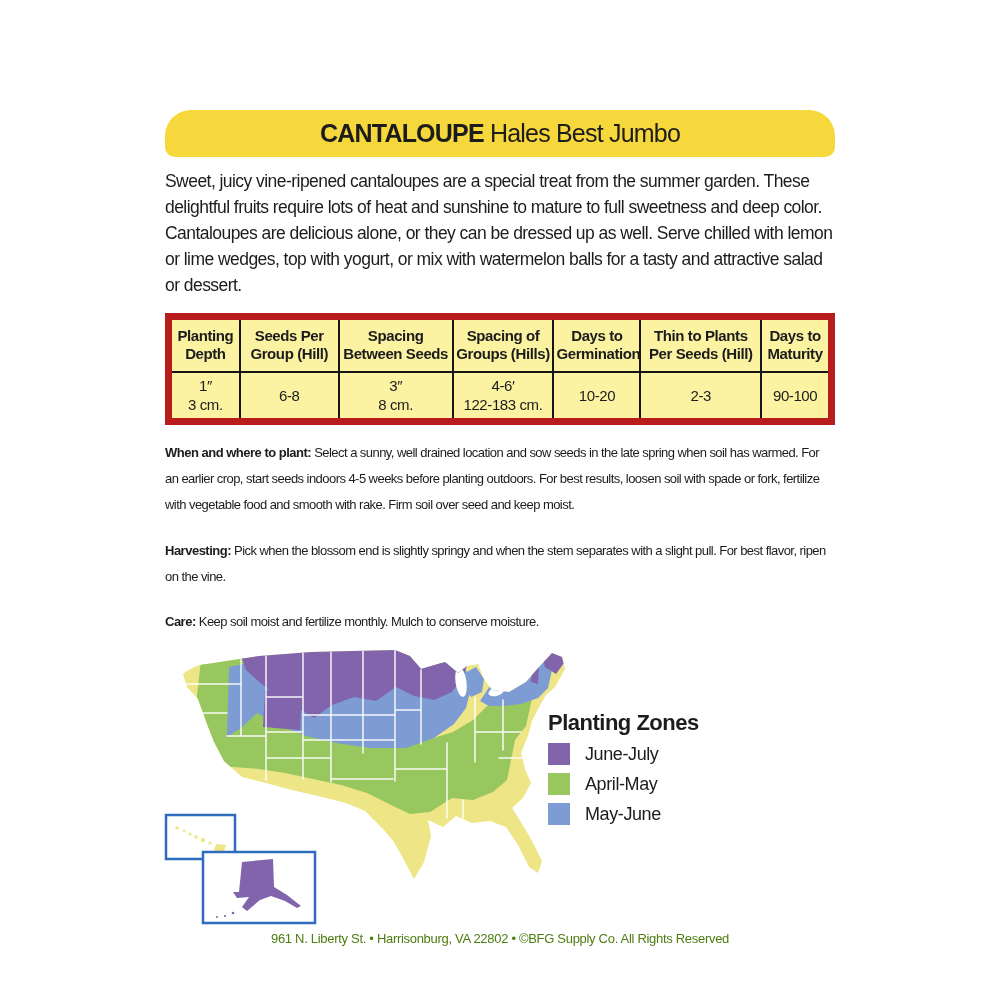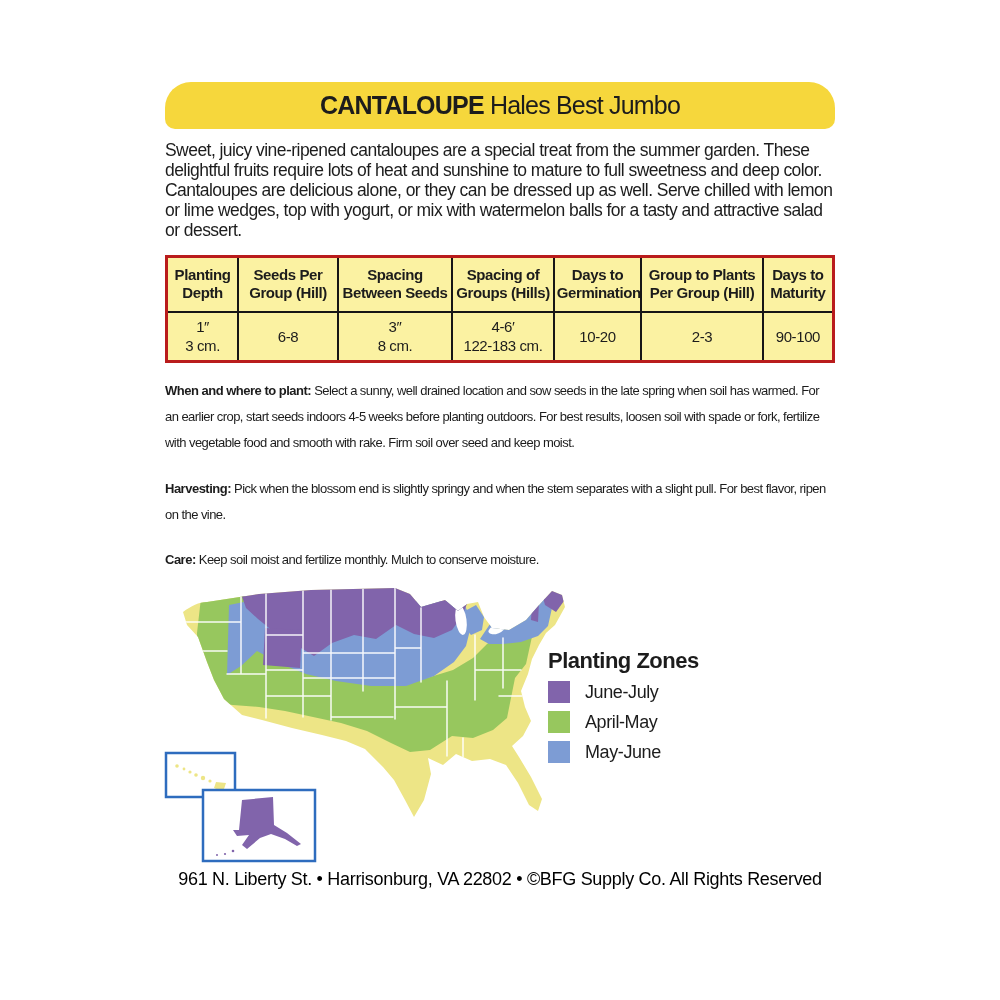--- a/index.html
+++ b/index.html
@@ -1,41 +1,41 @@
 <!DOCTYPE html>
 <html style="--c-purple: #8164ab; --c-blue: #7d9cd4; --c-green: #97c75e; --c-yellow: #ede586; --c-bar: #f6d73c; --c-tbg: #fbf2a2; --c-inset: #2e6cbe;"><head>
 <meta charset="utf-8">
 <style>
   * { margin:0; padding:0; box-sizing:border-box; }
   html,body { background:#ffffff; }
   body {
     width:1000px; height:1000px; position:relative; overflow:hidden;
     font-family:"Liberation Sans", sans-serif; color:#1c1c1c;
   }
-  .page { width:670px; margin:12px auto; padding-top:70px; }
+  .page { width:670px; margin:0 auto; padding-top:110px; }
 
   
   .titlebar {
     background:var(--c-bar,#f6d73c);
     height:47px; line-height:47px; text-align:center;
     border-radius:26px 26px 10px 10px;
     font-size:25px; letter-spacing:-0.8px; white-space:nowrap;
   }
   .titlebar .tb { font-weight:bold; }
 
   
   .desc {
-    margin-top:11px; font-size:17.5px; line-height:20px; letter-spacing:-0.55px;
+    margin-top:11px; font-size:17.5px; line-height:26px; letter-spacing:-0.55px;
   }
 
   
   .ptable {
     width:670px; margin-top:15px; border-collapse:collapse; table-layout:fixed;
     background:var(--c-tbg,#fbf2a2);
-    border:3px solid #b91c1c;
+    border:7px solid #b91c1c;
   }
   .ptable th, .ptable td {
     border:2px solid #161616; text-align:center; vertical-align:middle;
     letter-spacing:-0.4px;
   }
   .ptable th { font-size:15px; font-weight:bold; line-height:1.2; height:55px; padding:4px 2px; }
   .ptable td { font-size:15px; line-height:1.3; height:50px; padding:3px 2px; }
 
   
   .sec { font-size:13px; line-height:26px; letter-spacing:-0.55px; }
@@ -59,21 +59,21 @@
   .lrow { display:flex; align-items:center; margin-bottom:8px; }
   .sw { width:22px; height:22px; margin-right:15px; flex:0 0 22px; }
   .sw0 { background:var(--c-purple,#8164ab); }
   .sw1 { background:var(--c-blue,#7d9cd4); }
   .sw2 { background:var(--c-green,#97c75e); }
   .sw3 { background:var(--c-yellow,#ede586); }
   .llabel { font-size:18px; letter-spacing:-0.4px; line-height:22px; }
 
   
   .footer {
-    margin-top:6px; text-align:center; font-size:18px; letter-spacing:-0.3px; color:#000000;
+    margin-top:6px; text-align:center; font-size:13px; letter-spacing:-0.3px; color:#4d7c0f;
   }
 </style>
 </head>
 <body>
 
 <div class="page">
 
   <div class="titlebar">
     <span class="tb">CANTALOUPE</span>
     <span class="tn">Hales Best Jumbo</span>
@@ -91,21 +91,21 @@
         <col style="width:18.21%">
       <col style="width:10.6%">
     </colgroup>
     <thead>
       <tr>
         <th>Planting Depth</th>
         <th>Seeds Per Group (Hill)</th>
         <th>Spacing Between Seeds</th>
         <th>Spacing of Groups (Hills)</th>
         <th>Days to Germination</th>
-        <th>Group to Plants Per Group (Hill)</th>
+        <th>Thin to Plants Per Seeds (Hill)</th>
         <th>Days to Maturity</th>
       </tr>
     </thead>
     <tbody>
       <tr>
         <td>
             <div>1″</div>
             <div>3 cm.</div>
           </td>
         <td>

